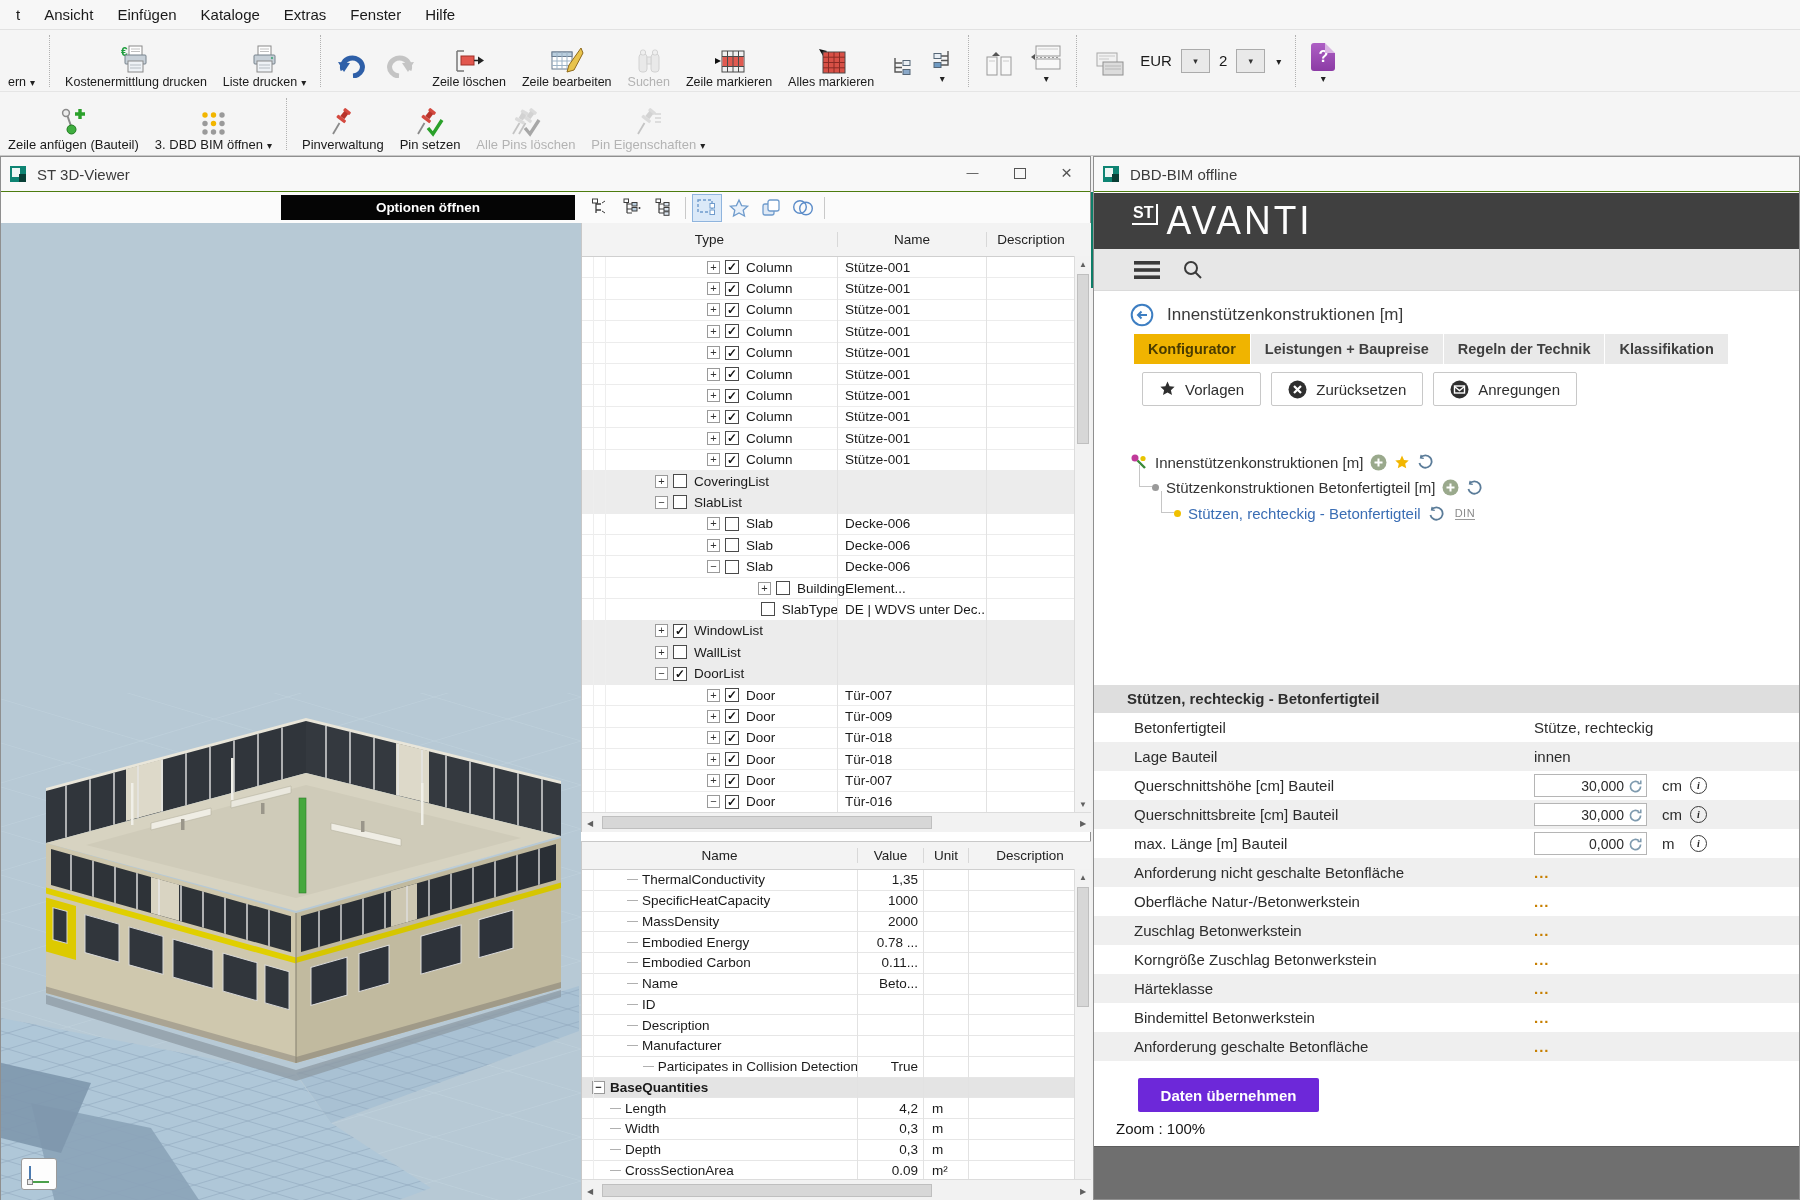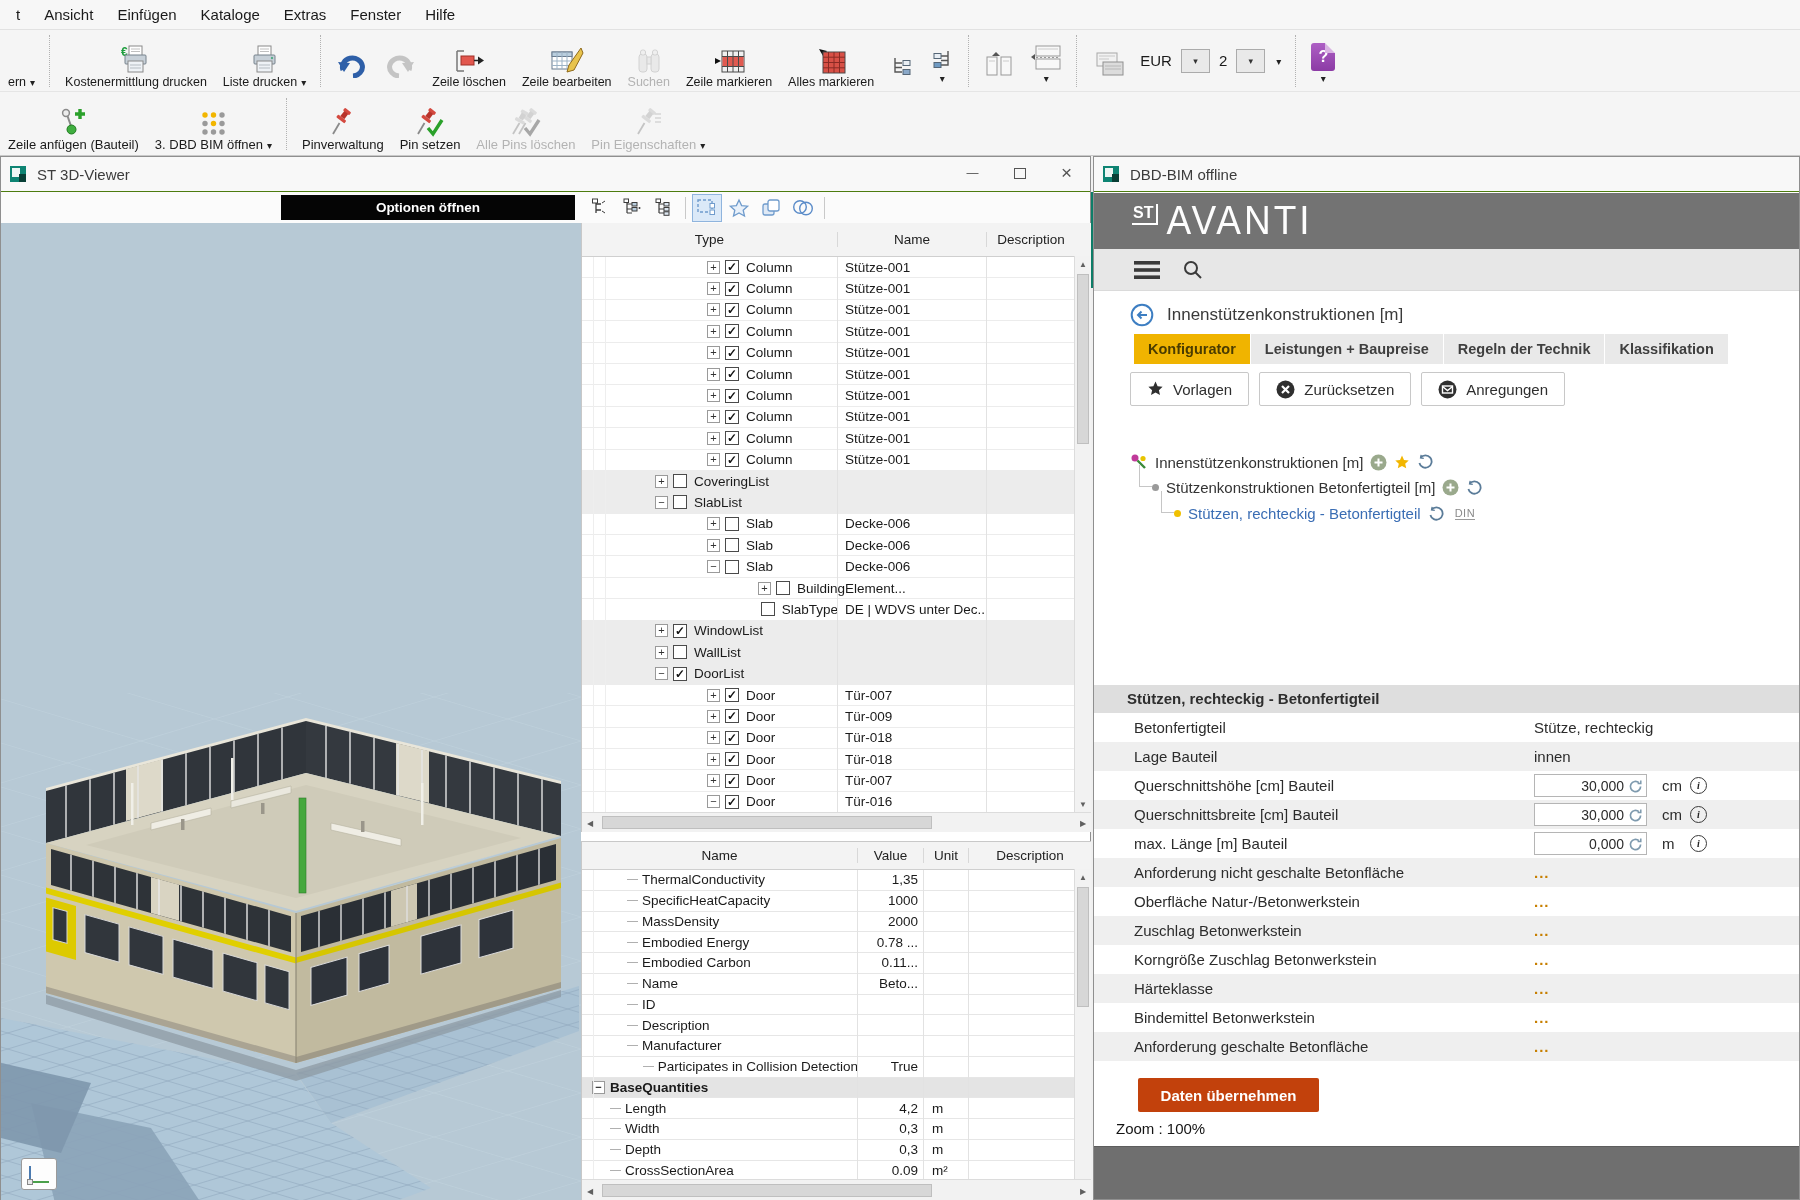--- a/index.html
+++ b/index.html
@@ -78,32 +78,32 @@
   .p-name{width:276px;box-sizing:border-box;display:flex;align-items:center;white-space:nowrap;overflow:hidden;}
   .p-val{width:66px;text-align:right;padding-right:6px;box-sizing:border-box;}
   .p-unit{width:45px;padding-left:8px;box-sizing:border-box;}
   .dash{width:11px;height:1px;background:#b0b0b0;margin-right:4px;flex:0 0 11px;}
   
   .vscroll{position:absolute;right:0;width:17px;background:#f2f2f2;border-left:1px solid #dcdcdc;box-sizing:border-box;}
   .hscroll{position:absolute;left:0;height:20px;width:100%;background:#f2f2f2;border-top:1px solid #dcdcdc;box-sizing:border-box;}
   .sb-arrow{position:absolute;width:16px;height:16px;display:flex;align-items:center;justify-content:center;font-size:8px;color:#606060;}
   .sb-thumb{position:absolute;background:#d7d7d7;border:1px solid #bfbfbf;box-sizing:border-box;}
   
-  #dbd-banner{position:absolute;left:0;top:36px;width:100%;height:56px;background:#737373;display:flex;align-items:center;}
+  #dbd-banner{position:absolute;left:0;top:36px;width:100%;height:56px;background:#404040;display:flex;align-items:center;}
   #brand-st{font-size:16px;font-weight:bold;color:#fff;border-bottom:2px solid #fff;border-right:2px solid #fff;
             padding:0 3px 1px 1px;margin:0 8px 14px 38px;}
   #brand-main{font-size:37px;color:#fdfdfd;letter-spacing:3px;transform:scaleY(1.12);transform-origin:center;}
   #dbd-menustrip{position:absolute;left:0;top:92px;width:100%;height:42px;background:#e7e7e7;border-bottom:1px solid #dadada;
                  display:flex;align-items:center;gap:22px;padding-left:40px;box-sizing:border-box;}
   #dbd-nav{position:absolute;left:36px;top:146px;display:flex;align-items:center;gap:13px;}
   #dbd-nav .navlbl{font-size:17px;color:#3a3a3a;}
   #dbd-tabs{position:absolute;left:40px;top:177px;display:flex;gap:1px;}
   .tab{height:30px;line-height:30px;padding:0 14px;background:#e9e9e9;font-size:14.5px;font-weight:bold;color:#3f3f3f;}
   .tab.active{background:#f0b400;color:#4a3c00;}
-  #dbd-actions{position:absolute;left:36px;top:215px;display:flex;gap:10px;}
+  #dbd-actions{position:absolute;left:48px;top:215px;display:flex;gap:10px;}
   .abtn{height:32px;border:1px solid #c8c8c8;border-radius:2px;background:#fff;display:flex;align-items:center;
         gap:9px;padding:0 16px;font-size:15px;color:#2e2e2e;}
   #dbd-heading{position:absolute;left:0;top:252px;width:100%;height:29px;background:#eaeaea;font-weight:bold;
                font-size:15px;color:#333;line-height:29px;padding-left:33px;box-sizing:border-box;white-space:nowrap;overflow:hidden;}
   #dbd-tree{position:absolute;left:0;top:290px;width:100%;height:110px;}
   .dtrow{position:absolute;display:flex;align-items:center;gap:7px;font-size:15px;color:#333;}
   .dtrow .lnk{color:#3a6db4;}
   .conn{position:absolute;border-left:1px solid #c6c6c6;border-bottom:1px solid #c6c6c6;}
   .bullet{width:7px;height:7px;border-radius:50%;display:inline-block;}
   .din{font-size:11px;color:#8a8a8a;border-bottom:1px solid #9a9a9a;margin-left:4px;letter-spacing:.5px;}
@@ -114,21 +114,21 @@
   .drow.alt{background:#efefef;}
   .drow .dlabel{margin-left:40px;flex:0 0 400px;white-space:nowrap;overflow:hidden;}
   .dval{display:flex;align-items:center;}
   .inputbox{width:113px;height:23px;border:1px solid #b5b5b5;background:#fff;display:flex;align-items:center;
             justify-content:flex-end;padding-right:22px;box-sizing:border-box;font-size:14px;position:relative;}
   .inputbox .ic-w{position:absolute;right:3px;top:3.5px;}
   .unit{margin-left:15px;width:28px;}
   .ic-info{width:15px;height:15px;border:1.5px solid #3a3a3a;border-radius:50%;display:inline-flex;align-items:center;
            justify-content:center;font:italic bold 10px "Liberation Serif",serif;color:#222;box-sizing:content-box;}
   .more{color:#c77f00;font-weight:bold;letter-spacing:1px;}
-  #applyBtn{position:absolute;left:44px;top:921px;width:181px;height:34px;background:#c2410c;color:#fff;
+  #applyBtn{position:absolute;left:44px;top:921px;width:181px;height:34px;background:#6d28d9;color:#fff;
             font-weight:bold;font-size:15px;border:none;border-radius:2px;display:flex;align-items:center;justify-content:center;}
   #zoomLbl{position:absolute;left:22px;top:963px;font-size:15px;color:#141414;}
   #dbd-footer{position:absolute;left:0;bottom:0;width:100%;height:52px;background:#6f6f6f;border-top:1px solid #5d5d5d;}
   #tealstrip{position:absolute;left:1085px;top:192px;width:8px;height:96px;background:#0e7d68;}
   .ic-w{display:inline-flex;}
 </style>
 </head>
 <body>
 
 <div id="app">

